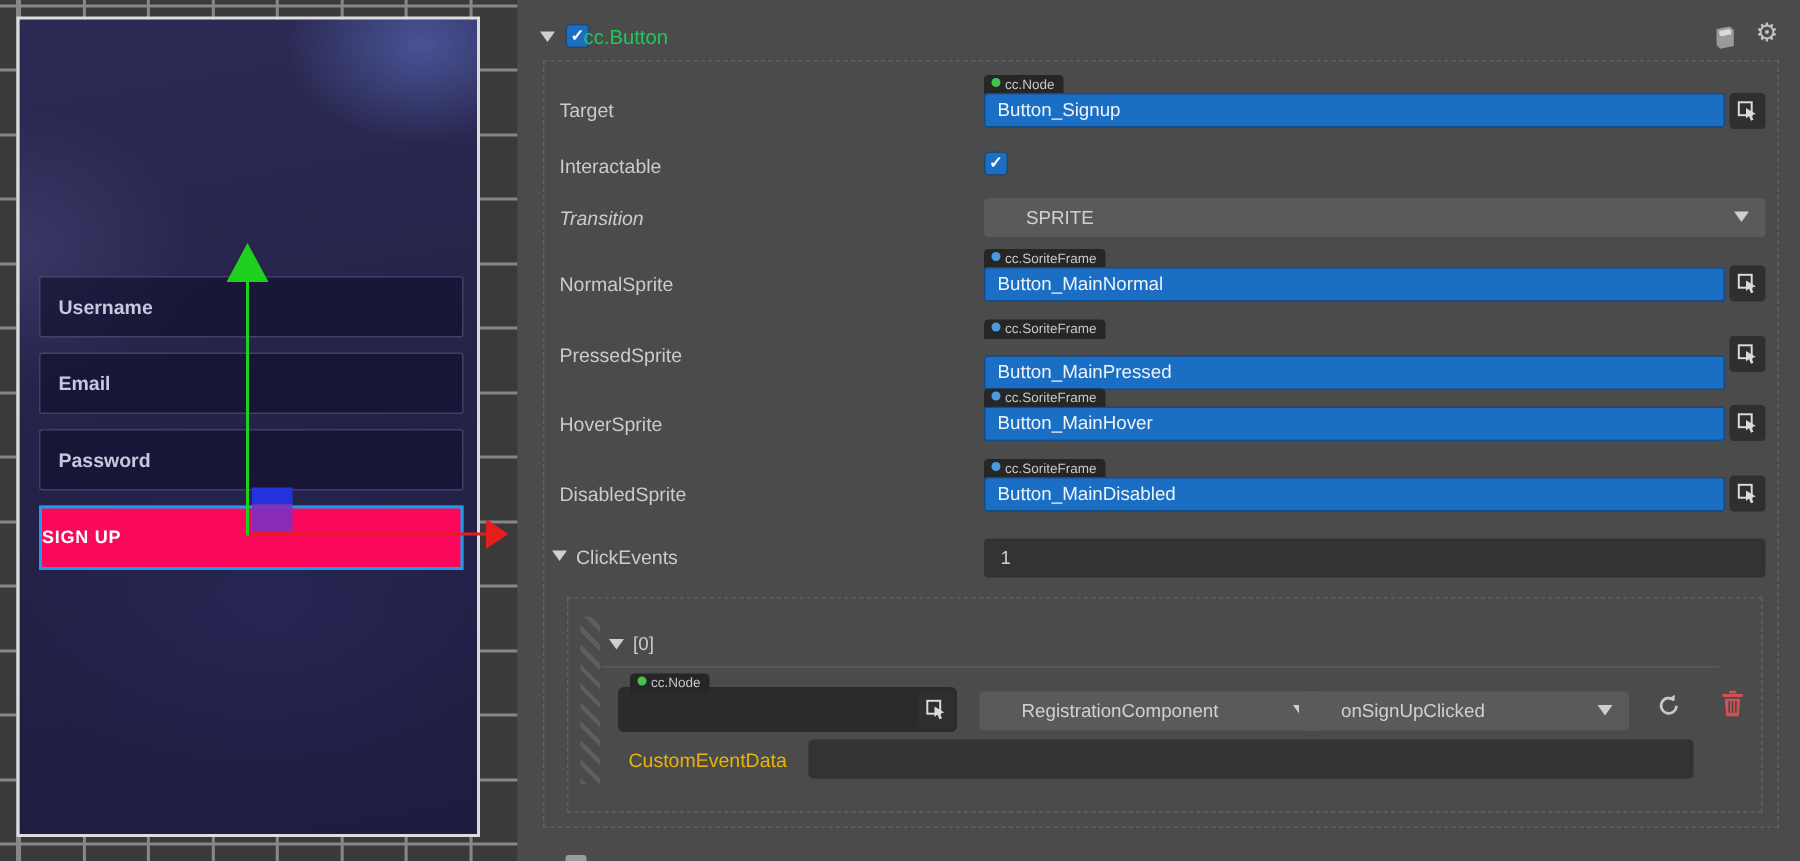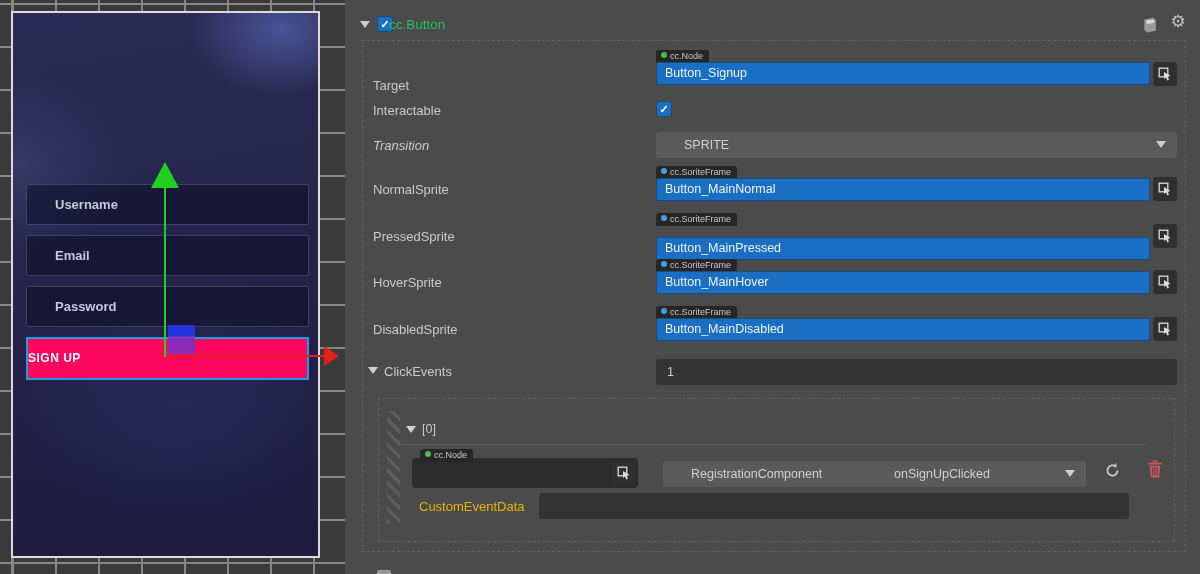--- a/index.html
+++ b/index.html
@@ -17,21 +17,21 @@
   .canvas { position:absolute; left:11px; top:11px; width:309px; height:547px;
     border:2px solid #dcdcdc;
     background:
       radial-gradient(130px 95px at 88% 3%, rgba(98,118,205,0.55), transparent 70%),
       radial-gradient(170px 130px at 0% 28%, rgba(88,88,145,0.35), transparent 70%),
       radial-gradient(230px 160px at 55% 72%, rgba(45,45,100,0.45), transparent 75%),
       linear-gradient(170deg, #2c2b55 0%, #252349 45%, #1e1c41 100%); }
   .form-field { position:absolute; left:13px; width:283px; height:41px;
     background:rgba(12,12,40,0.55); border:1px solid rgba(140,140,190,0.35);
     border-radius:2px; color:#c6c9dd; font-size:13px; font-weight:600;
-    line-height:39px; padding-left:28px; }
+    line-height:39px; padding-left:12px; }
   .ff-username { top:171px; } .ff-email { top:222px; } .ff-password { top:273px; }
   .signup-btn { position:absolute; left:13px; top:324px; width:283px; height:43px;
     background:var(--signup-pink,#fb075c); border:2px solid var(--selection-blue,#1e9be9);
     color:#ffffff; font-size:12px; font-weight:700; letter-spacing:0.5px;
     line-height:39px; }
   .gizmo-y-line { position:absolute; left:164px; top:186px; width:2px; height:171px;
     background:#1fd01f; z-index:5; }
   .gizmo-y-head { position:absolute; left:151px; top:162px; width:0; height:0; z-index:5;
     border-left:14px solid transparent; border-right:14px solid transparent;
     border-bottom:26px solid #1fd01f; }
@@ -80,21 +80,21 @@
   .dropdown { position:absolute; height:26px; background:#5a5a5a; border-radius:3px;
     color:#d0d0d0; font-size:12.5px; line-height:26px; padding-left:28px; cursor:pointer; }
   .dropdown .dd-arrow { position:absolute; right:11px; top:9px; width:0; height:0;
     border-left:5px solid transparent; border-right:5px solid transparent;
     border-top:7px solid #cfcfcf; }
   .dark-input { position:absolute; background:#333333; border:none; border-radius:3px;
     color:#cfcfcf; font-size:12.5px; padding-left:11px;
     font-family:"Liberation Sans", sans-serif; }
 
   .tag-row1 { top:50px; } .field-row1 { top:62px; } .pick-row1 { top:62px; }
-  .lbl-target { top:66px;margin-top:12px; }
+  .lbl-target { top:66px; }
   .lbl-interactable { top:103px; }
   .cb-interactable { left:311px; top:101px; }
   .lbl-transition { top:138px;font-style:italic; }
   .dd-transition { left:311px; top:132px; width:521px; }
   .lbl-normal { top:182px; } .tag-normal { top:166px; } .field-normal { top:178px; } .pick-normal { top:177px; }
   .lbl-pressed { top:229px; } .tag-pressed { top:213px; } .field-pressed { top:225px;margin-top:12px; } .pick-pressed { top:224px; }
   .lbl-hover { top:275px; } .tag-hover { top:259px; } .field-hover { top:271px; } .pick-hover { top:270px; }
   .lbl-disabled { top:322px; } .tag-disabled { top:306px; } .field-disabled { top:318px; } .pick-disabled { top:317px; }
   .tag-col { left:311px; }
   .ce-tri { position:absolute; left:23px; top:367px; }
@@ -106,21 +106,21 @@
   .hatch { position:absolute; left:8px; top:12px; width:13px; height:112px;
     background:repeating-linear-gradient(45deg, #5e5e5e 0 3px, transparent 3px 9px); }
   .ev-tri { position:absolute; left:27px; top:27px; }
   .ev-index { position:absolute; left:43px; top:23px; font-size:12.5px; color:#cbcbcb; }
   .ev-sep { position:absolute; left:22px; top:45px; width:745px; height:1px; background:#5c5c5c; }
   .node-wrap { position:absolute; left:33px; top:59px; width:226px; height:30px;
     background:#2b2b2b; border-radius:4px; }
   .ev-node-tag { left:41px; top:50px; }
   .ev-node-field { left:39px; top:63px; width:191px; }
   .ev-node-pick { left:233px; top:62px; }
-  .dd-component { left:284px; top:62px; width:230px; }
+  .dd-component { left:274px; top:62px; width:230px; }
   .dd-handler { left:487px; top:62px; width:220px; }
   .refresh-btn { position:absolute; left:725px; top:63px; width:20px; height:20px; cursor:pointer; }
   .trash-btn { position:absolute; left:768px; top:61px; width:18px; height:20px; cursor:pointer; }
   .ev-custom-label { position:absolute; left:40px; top:100px; font-size:13px; color:#eab308; }
   .ev-custom-input { left:160px; top:94px; width:590px; height:26px; }
 
   .next-comp-partial { position:absolute; left:32px; top:570px; width:14px; height:4px;
     background:#9b9b9b; border-radius:2px 2px 0 0; }
 </style>
 </head>

